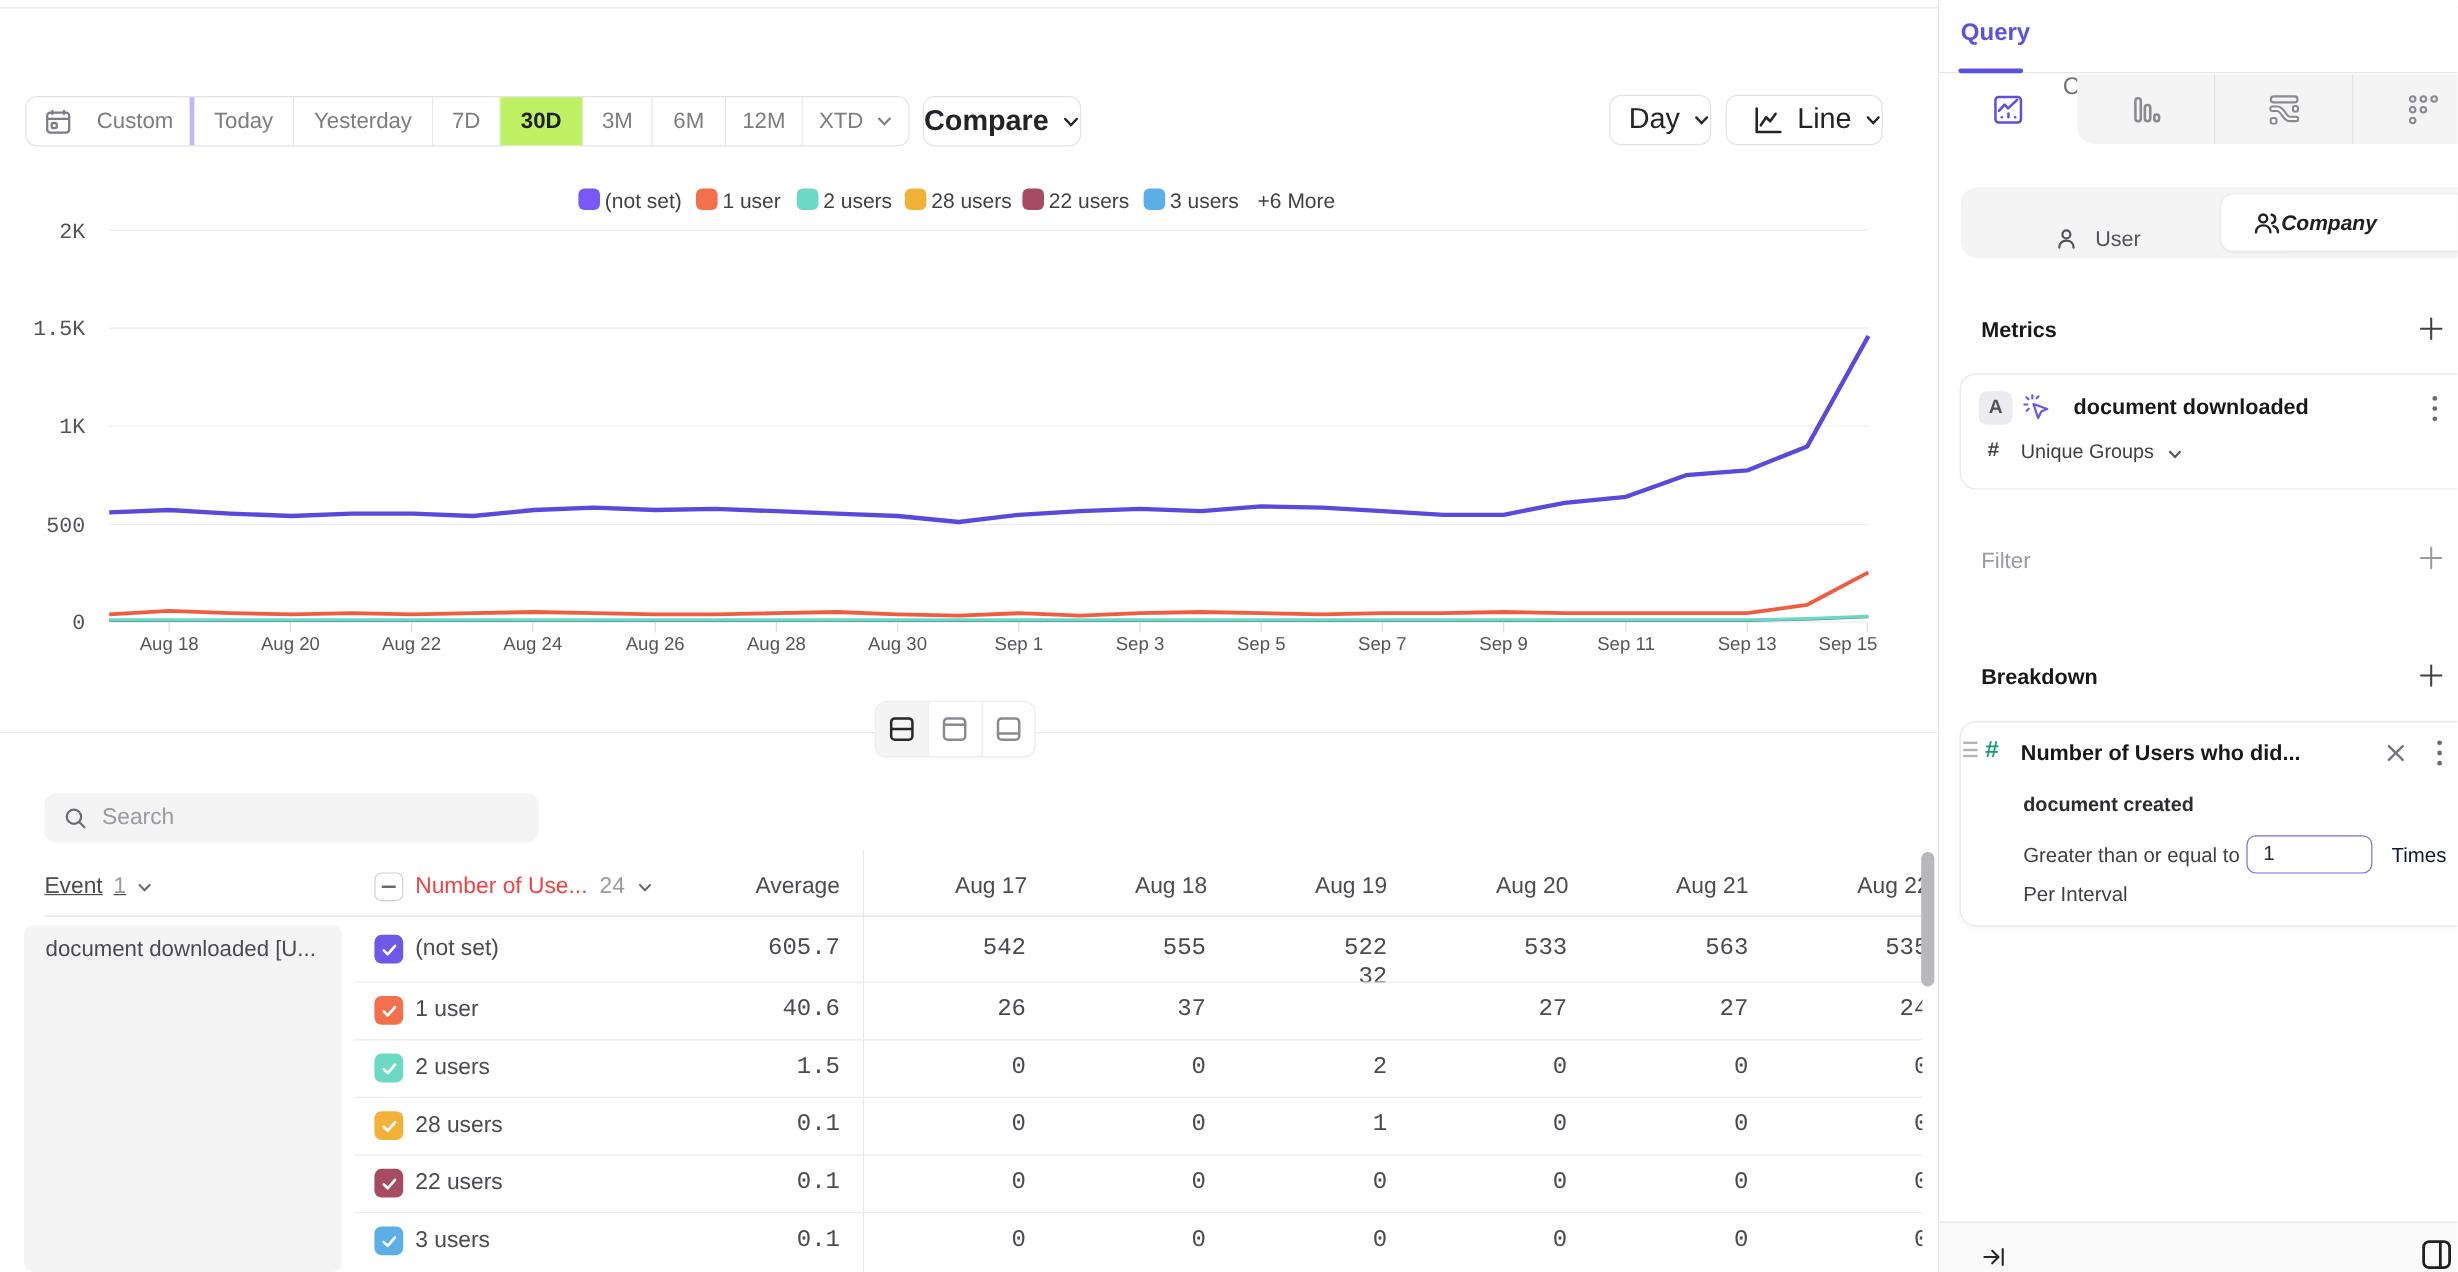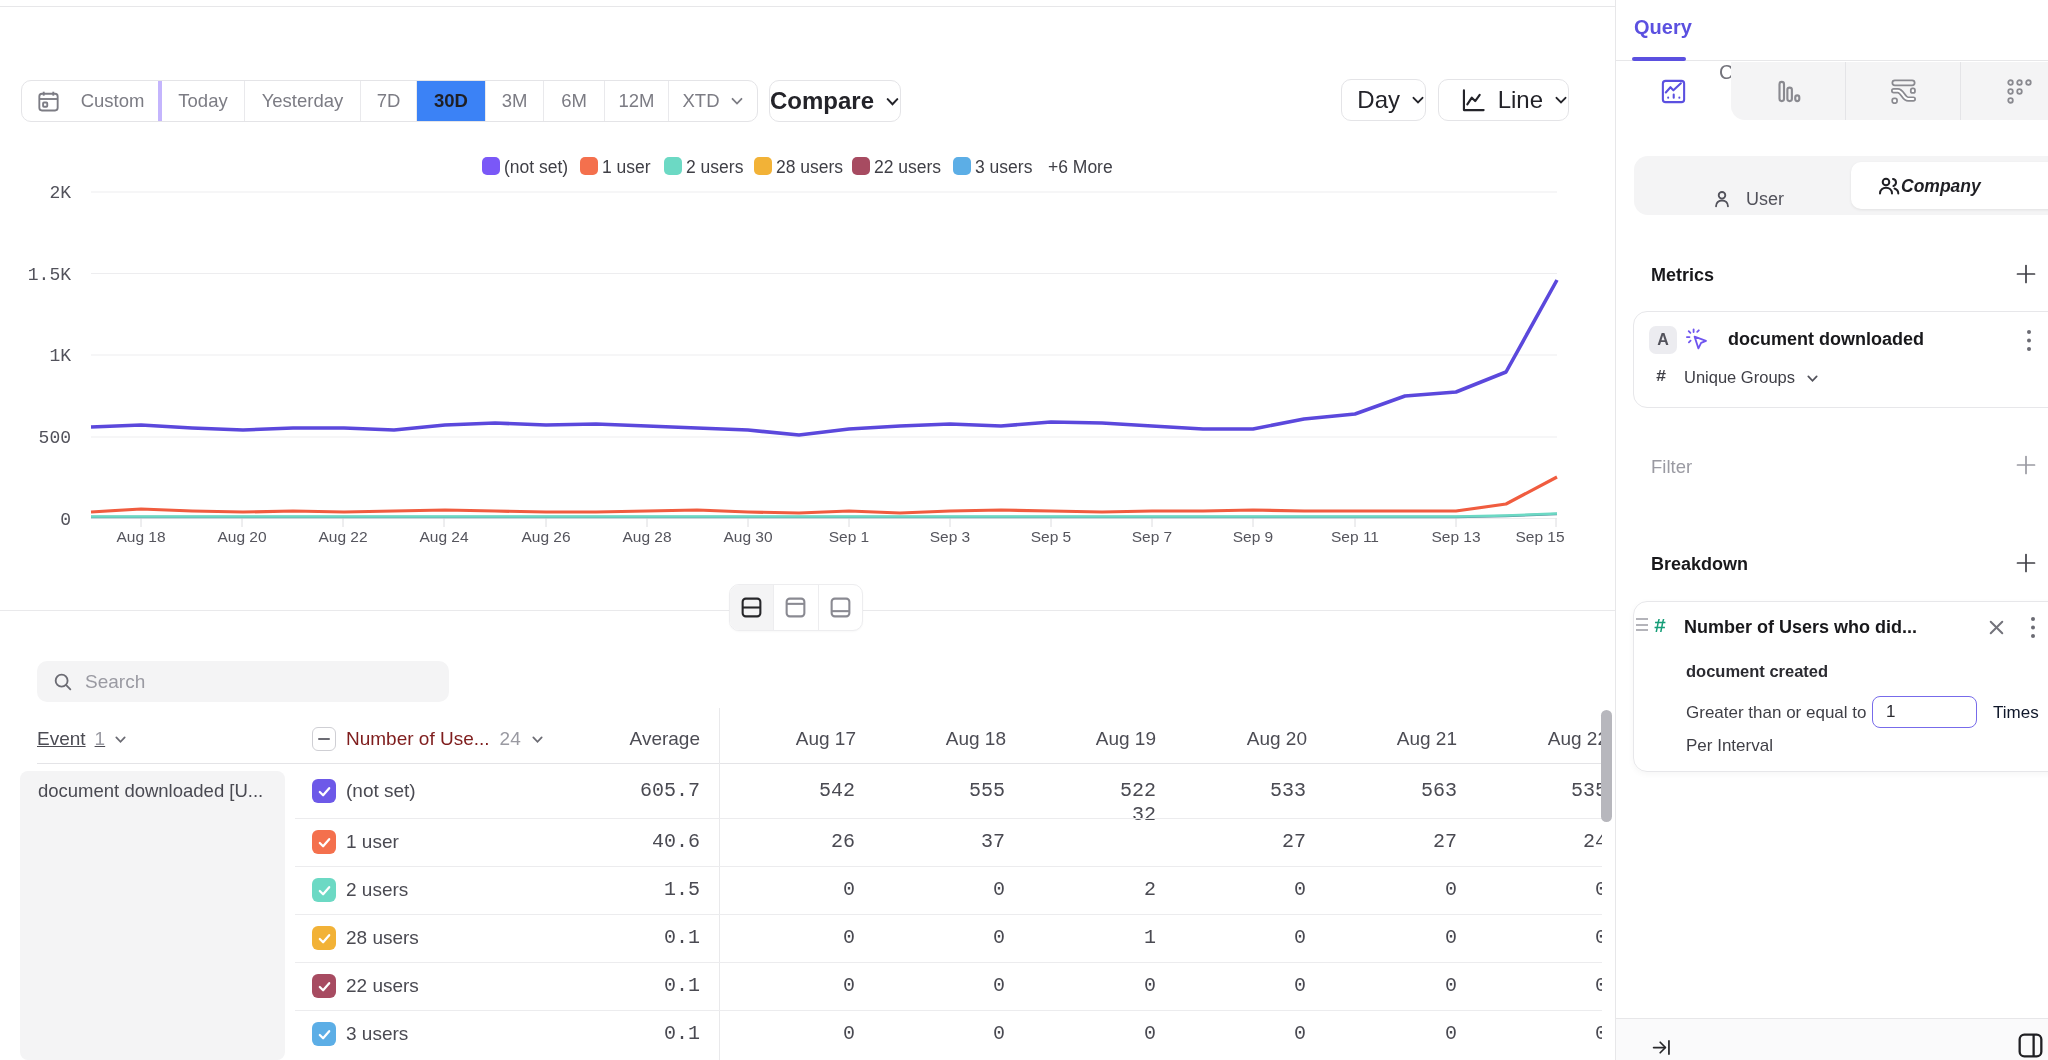--- a/index.html
+++ b/index.html
@@ -21,21 +21,21 @@
       <line x1="3.2" y1="9.6" x2="20.8" y2="9.6"></line>
       <line x1="7.4" y1="2.6" x2="7.4" y2="6.4"></line>
       <line x1="16.6" y1="2.6" x2="16.6" y2="6.4"></line>
       <rect x="6.8" y="13" width="4" height="4" rx="0.8"></rect>
     </svg>
     <span>Custom</span>
   </div>
   <div style="width:83px;display:flex;align-items:center;justify-content:center;border-right:1px solid #e9e9ec;">Today</div>
   <div style="width:116px;display:flex;align-items:center;justify-content:center;border-right:1px solid #e9e9ec;">Yesterday</div>
   <div style="width:56px;display:flex;align-items:center;justify-content:center;border-right:1px solid #e9e9ec;">7D</div>
-  <div style="width:69px;display:flex;align-items:center;justify-content:center;border-right:1px solid #e9e9ec;background:#3b82f6;color:#1f1f24;font-weight:bold;">30D</div>
+  <div style="width:69px;display:flex;align-items:center;justify-content:center;border-right:1px solid #e9e9ec;background:#bef264;color:#1f1f24;font-weight:bold;">30D</div>
   <div style="width:58px;display:flex;align-items:center;justify-content:center;border-right:1px solid #e9e9ec;">3M</div>
   <div style="width:61px;display:flex;align-items:center;justify-content:center;border-right:1px solid #e9e9ec;">6M</div>
   <div style="width:64px;display:flex;align-items:center;justify-content:center;border-right:1px solid #e9e9ec;">12M</div>
   <div style="flex:1;display:flex;align-items:center;justify-content:center;gap:10px;">XTD
     <svg width="14" height="14" viewBox="0 0 14 14" fill="none" stroke="#7c7c84" stroke-width="1.8" stroke-linecap="round">
         <path d="M2.5 4.8 L7 9.5 L11.5 4.8"></path>
       </svg>
   </div>
 </div>
 <div class="btn" style="left:769px;top:80px;width:132px;height:42px;gap:11px;font-weight:bold;">Compare
@@ -169,21 +169,21 @@
   <span style="color:#4c4c54;">Event</span>
   <span style="margin-left:9px;color:#9a9aa2;">1</span>
   <svg style="margin-left:9px;" width="13" height="13" viewBox="0 0 14 14" fill="none" stroke="#6b6b73" stroke-width="1.9" stroke-linecap="round">
       <path d="M2.5 4.8 L7 9.5 L11.5 4.8"></path>
     </svg>
 </div>
 <div class="abs" style="left:312px;top:727px;width:24px;height:24px;border:1.5px solid #cfcfd4;border-radius:6px;background:#fff;display:flex;align-items:center;justify-content:center;">
   <div style="width:12px;height:2px;background:#6b6b73;border-radius:1px;"></div>
 </div>
 <div class="abs" style="left:346px;top:727px;height:24px;display:flex;align-items:center;font-size:19px;">
-  <span style="color:#7f1d1d;">Number of Use...</span>
+  <span style="color:#ef4444;">Number of Use...</span>
   <span style="margin-left:10px;color:#9a9aa2;">24</span>
   <svg style="margin-left:10px;" width="13" height="13" viewBox="0 0 14 14" fill="none" stroke="#6b6b73" stroke-width="1.9" stroke-linecap="round">
       <path d="M2.5 4.8 L7 9.5 L11.5 4.8"></path>
     </svg>
 </div>
 <div class="abs" style="left:500px;top:727px;width:200px;height:24px;text-align:right;font-size:19px;color:#4c4c54;line-height:24px;">Average</div>
 <div class="abs hcol" style="left:705px;top:727px;width:151px;height:24px;text-align:right;font-size:19px;color:#4c4c54;line-height:24px;">Aug 17</div>
 <div class="abs hcol" style="left:855px;top:727px;width:151px;height:24px;text-align:right;font-size:19px;color:#4c4c54;line-height:24px;">Aug 18</div>
 <div class="abs hcol" style="left:1005px;top:727px;width:151px;height:24px;text-align:right;font-size:19px;color:#4c4c54;line-height:24px;">Aug 19</div>
 <div class="abs hcol" style="left:1156px;top:727px;width:151px;height:24px;text-align:right;font-size:19px;color:#4c4c54;line-height:24px;">Aug 20</div>

